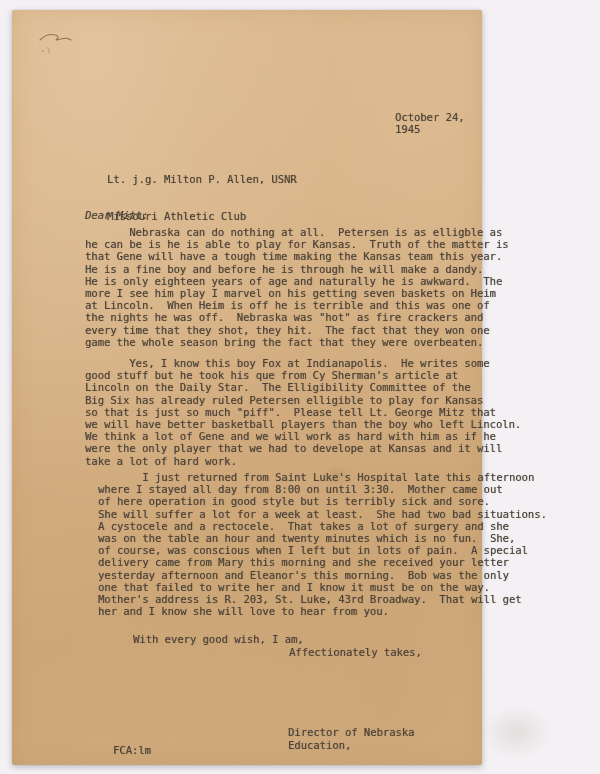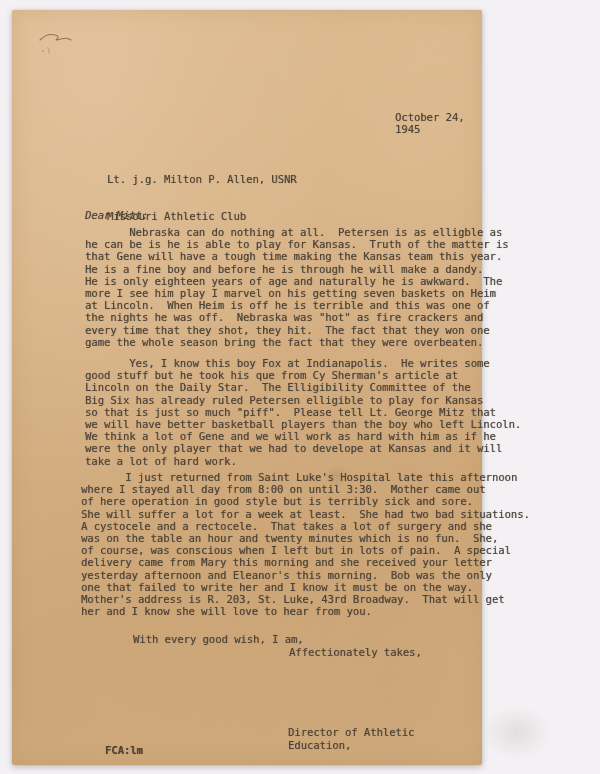--- a/index.html
+++ b/index.html
@@ -41,25 +41,25 @@
     line-height: 12.2px;
     color: #4c443a;
     white-space: pre-wrap;
     text-shadow: 0.4px 0.4px 0.7px rgba(70,56,42,0.55);
   }
   .date        { left: 383px; top: 101px; }
   .address     { left: 95px;  top: 139px; }
   .salutation  { left: 73px;  top: 199px; font-style: italic; }
   .para-1      { left: 73px;  top: 216px; width: 470px; }
   .para-2      { left: 73px;  top: 347px; width: 470px; }
-  .para-3      { left: 69px;  top: 461px; width: 480px; }
+  .para-3      { left: 86px;  top: 461px; width: 480px; }
   .closing     { left: 121px; top: 623px; }
   .valediction { left: 277px; top: 636px; }
   .signature   { left: 276px; top: 692px; }
-  .initials    { left: 93px;  top: 734px; font-weight: bold; }
+  .initials    { left: 101px;  top: 734px; }
   .smudge {
     position: absolute;
     left: 22px;
     top: 14px;
     width: 48px;
     height: 36px;
   }
   .stain {
     position: absolute;
     left: 470px;
@@ -130,20 +130,20 @@
 delivery came from Mary this morning and she received your letter
 yesterday afternoon and Eleanor's this morning.  Bob was the only
 one that failed to write her and I know it must be on the way.
 Mother's address is R. 203, St. Luke, 43rd Broadway.  That will get
 her and I know she will love to hear from you.</div>
 
     <div class="tw closing">With every good wish, I am,</div>
     <div class="tw valediction">Affectionately takes,</div>
 
     <div class="tw signature">
-      <div>Director of Athletic Education,</div>
+      <div>Director of Nebraska Education,</div>
       <div>Varsity Basketball Louis</div>
     </div>
 
     <div class="tw initials">FCA:lm</div>
 
   </div>
 </div>
 
 </body></html>

